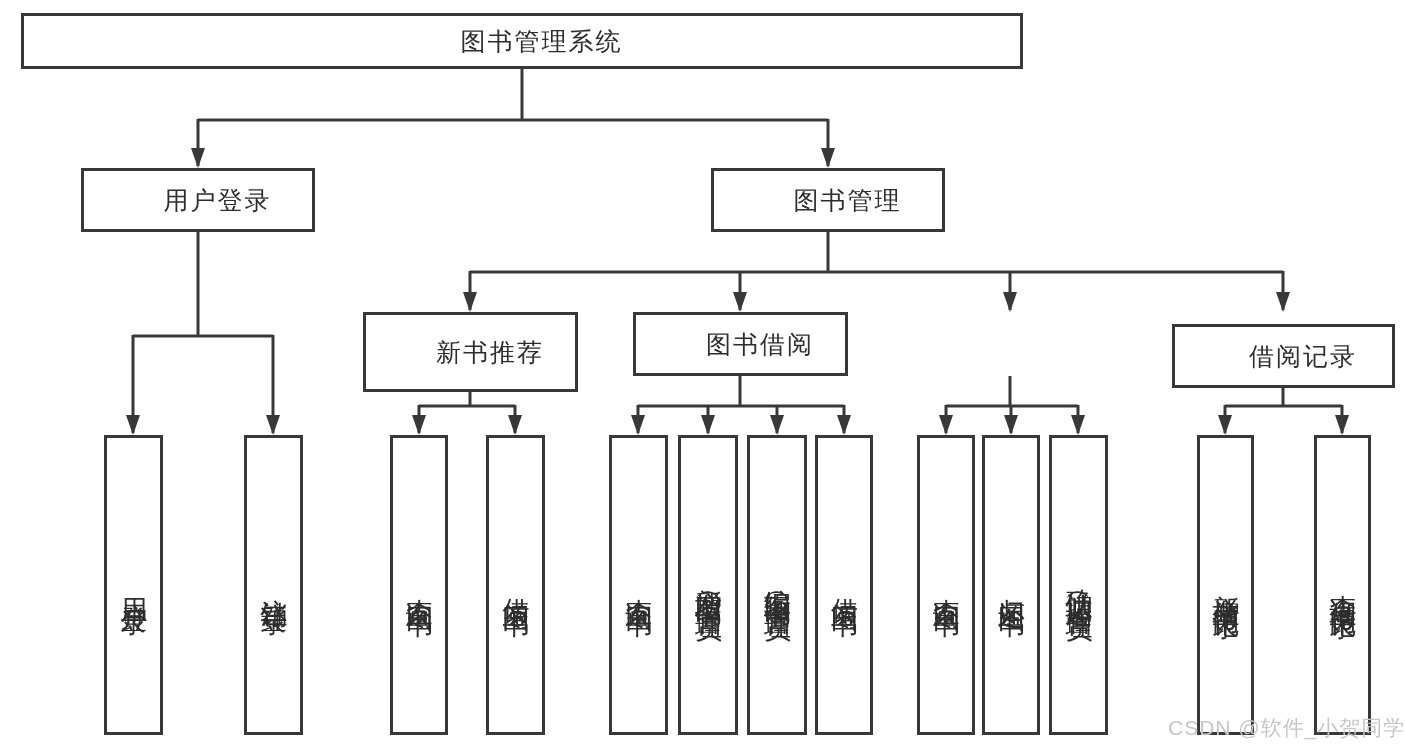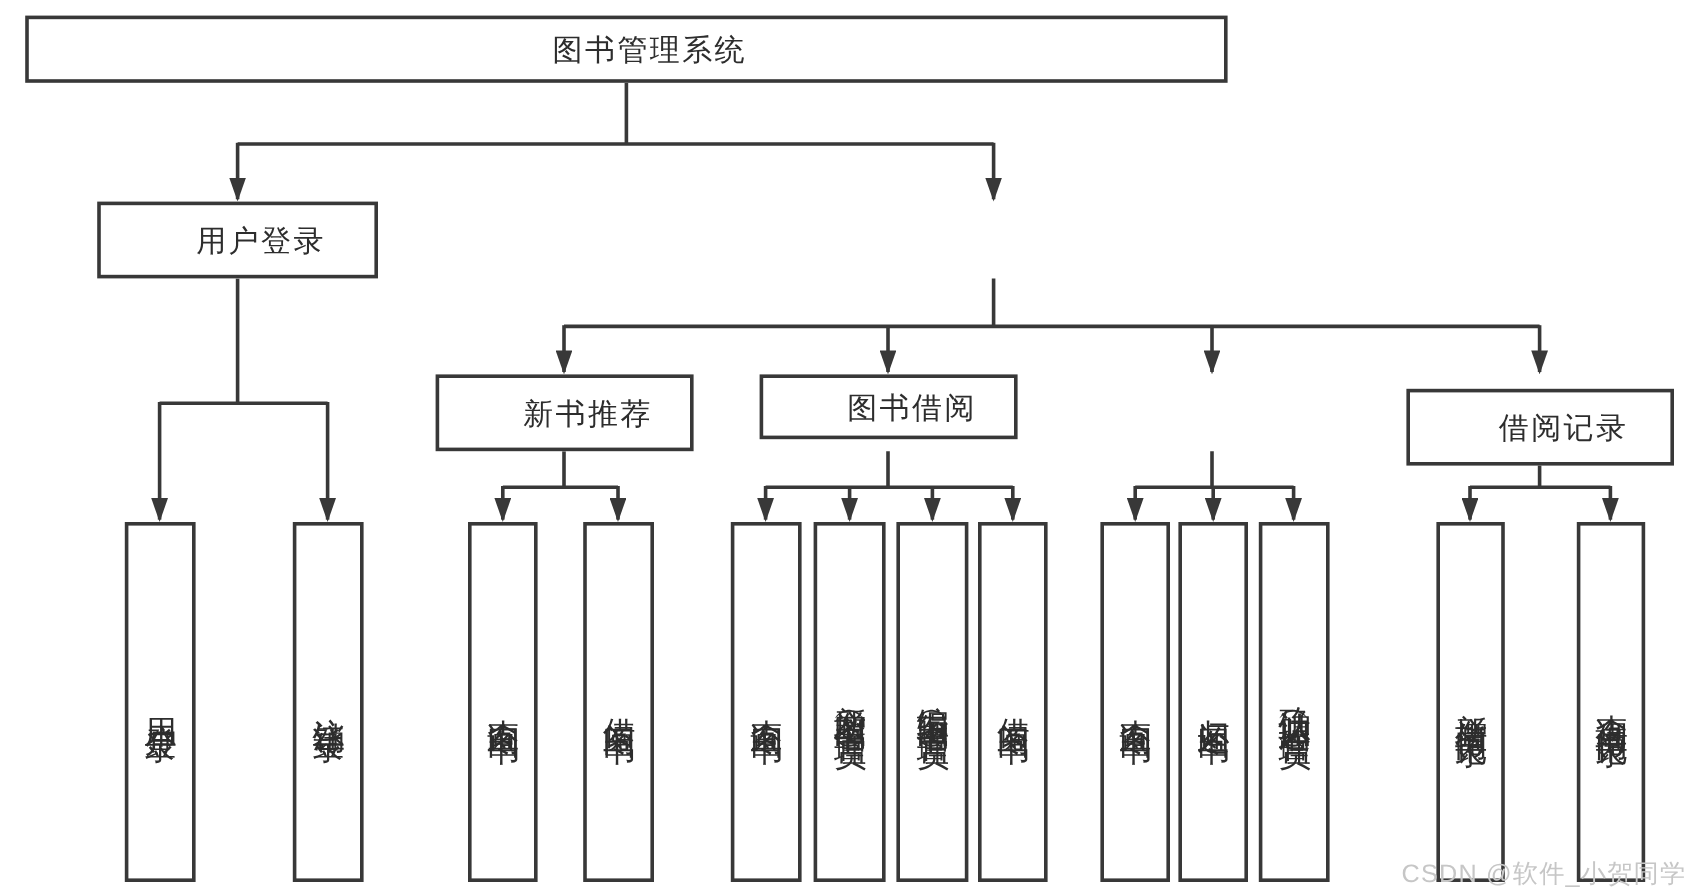--- a/index.html
+++ b/index.html
@@ -70,23 +70,24 @@
 
       <path d="M1283,376 L1283,406 M1225,406 L1342,406"></path>
       <line x1="1225" y1="405" x2="1225" y2="433" marker-end="url(#arrow)"></line>
       <line x1="1342" y1="405" x2="1342" y2="433" marker-end="url(#arrow)"></line>
     </g>
   </svg>
 
   <div class="box h" style="left:21px;top:13px;width:1002px;height:56px">图书管理系统</div>
 
   <div class="box h" style="left:81px;top:168px;width:234px;height:64px">用户登录</div>
+  <div class="box h" style="left:711px;top:168px;width:234px;height:64px">图书管理</div>
 
-  <div class="box h" style="left:363px;top:312px;width:215px;height:64px">新书推荐</div>
-  <div class="box h" style="left:633px;top:312px;width:215px;height:54px">图书借阅</div>
+  <div class="box h" style="left:363px;top:312px;width:215px;height:80px">新书推荐</div>
+  <div class="box h" style="left:633px;top:312px;width:215px;height:64px">图书借阅</div>
   <div class="box h" style="left:1172px;top:324px;width:223px;height:64px">借阅记录</div>
 
   <div class="box v" style="left:104px;top:435px;width:59px;height:300px">
     <span>用户登录</span>
   </div>
   <div class="box v" style="left:244px;top:435px;width:59px;height:300px">
     <span>注销登录</span>
   </div>
 
   <div class="box v" style="left:390px;top:435px;width:58px;height:300px">

